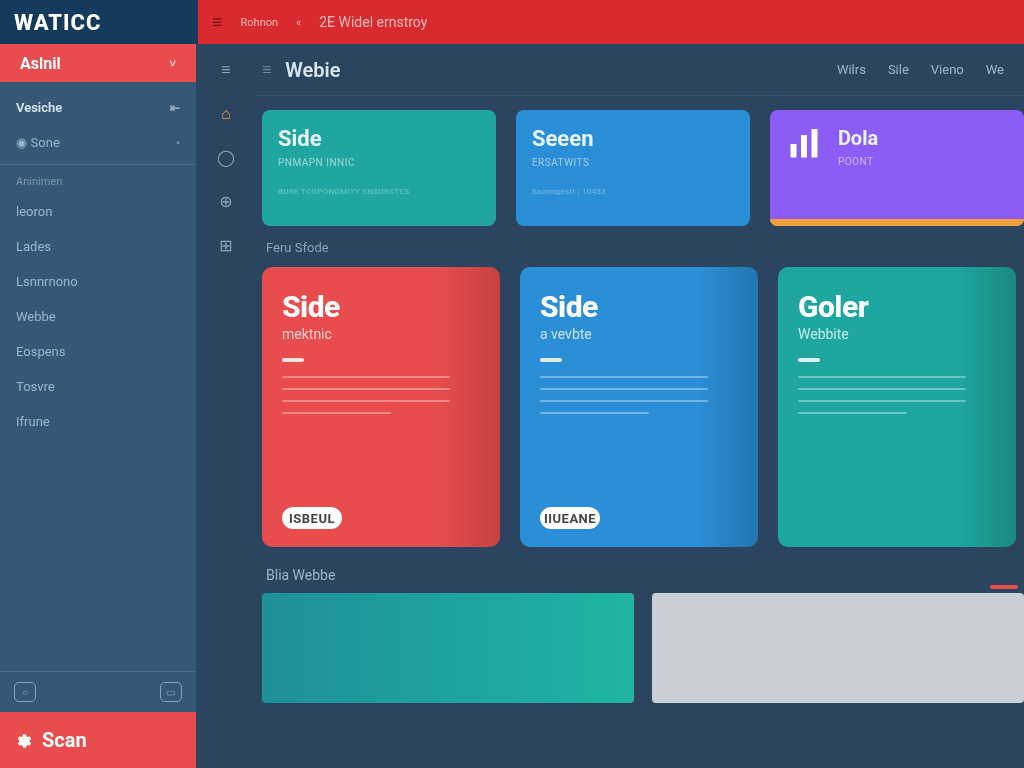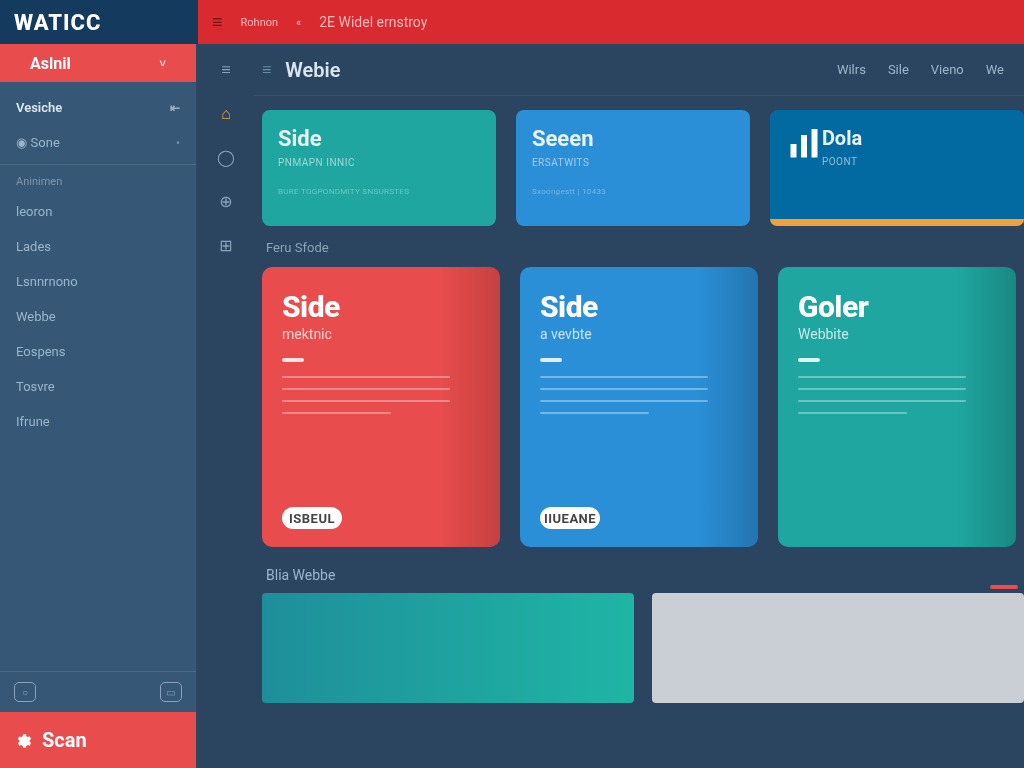--- a/index.html
+++ b/index.html
@@ -5,21 +5,21 @@
 *{box-sizing:border-box;margin:0;padding:0;font-family:-apple-system,BlinkMacSystemFont,"Segoe UI",Roboto,sans-serif}
 body{width:1024px;height:768px;overflow:hidden;background:#2b4560;display:flex;flex-direction:column}
 .topbar{height:44px;display:flex}
 .topbar-logo{width:198px;background:#143a5e;display:flex;align-items:center;padding-left:14px;color:#fff;font-weight:800;font-size:22px;letter-spacing:1px}
 .topbar-main{flex:1;background:#d82a2f;display:flex;align-items:center;padding-left:14px;gap:18px}
 .topbar-main .menu-icon{color:#7a1518;font-size:18px}
 .topbar-main .crumb{color:#f3b9b9;font-size:11px}
 .topbar-main .crumb2{color:#f3b9b9;font-size:14px}
 .body{flex:1;display:flex}
 .sidebar-a{width:198px;background:#365876;display:flex;flex-direction:column;border-right:2px solid rgba(0,0,0,.2)}
-.sect-head{height:38px;background:#e84c4c;display:flex;align-items:center;justify-content:space-between;padding:0 30px;color:#fff;font-weight:700;font-size:16px}
+.sect-head{height:38px;background:#e84c4c;display:flex;align-items:center;justify-content:space-between;padding:0 20px;color:#fff;font-weight:700;font-size:16px}
 .sect-head .chev{font-size:11px;opacity:.8}
 .side-list{padding:8px 0}
 .side-item{display:flex;align-items:flex-end;justify-content:space-between;padding:10px 16px;color:#9ab5cc;font-size:13px}
 .side-item.primary{color:#d9e6f0;font-weight:600}
 .side-item .glyph{font-size:12px;opacity:.6}
 .side-sep{height:1px;background:rgba(255,255,255,.1);margin:4px 0}
 .side-group{padding:6px 16px;color:#7c96ad;font-size:11px;text-transform:capitalize}
 .sidebar-a-bottom{margin-top:auto}
 .bottom-icons{display:flex;justify-content:space-between;align-items:center;padding:10px 14px;border-top:1px solid rgba(255,255,255,.1)}
 .bottom-icons span{width:22px;height:20px;border:1.5px solid #8aa3ba;border-radius:5px;display:flex;align-items:center;justify-content:center;font-size:10px;color:#8aa3ba}
@@ -33,21 +33,21 @@
 .main-header-left{display:flex;align-items:center;gap:14px}
 .main-header-left .menu-icon{color:#6d8aa3;font-size:16px}
 .main-title{color:#d9e6f0;font-size:20px;font-weight:600}
 .tabs{display:flex;gap:22px}
 .tab{color:#9ab5cc;font-size:13px;cursor:pointer}
 .content{flex:1;padding:14px 0 0 8px;overflow:hidden}
 .row-cards{display:flex;gap:20px;margin-bottom:14px}
 .card-sm{border-radius:8px;padding:16px 16px 14px;min-height:116px;position:relative}
 .card-sm.teal{background:#1fa6a0;flex:1}
 .card-sm.blue{background:#2a8fd6;flex:1}
-.card-sm.dark{background:#0369a1;flex:1.1;display:flex;align-items:flex-start;}
+.card-sm.dark{background:#8b5cf6;flex:1.1;display:flex;align-items:flex-start;gap:16px}
 .card-sm h3{color:#e8f3f4;font-size:22px;font-weight:700;margin-bottom:6px}
 .card-sm .sub{color:rgba(255,255,255,.55);font-size:10px;text-transform:uppercase;letter-spacing:.5px;margin-bottom:19px}
 .card-sm .sub2{color:rgba(255,255,255,.35);font-size:8px;letter-spacing:.3px}
 .card-sm.dark .baricon{width:36px;height:36px;color:#fff}
 .card-sm.dark .baricon svg{width:100%;height:100%}
 .card-sm.dark .dtext{flex:1}
 .card-sm.dark h3{font-size:20px}
 .card-sm.dark .sub{font-size:10px}
 .dark-accent{position:absolute;left:0;right:0;bottom:0;height:7px;background:#f2a03a;border-radius:0 0 8px 8px}
 .section-label{color:#8aa3ba;font-size:13px;margin:6px 6px 12px 4px}

